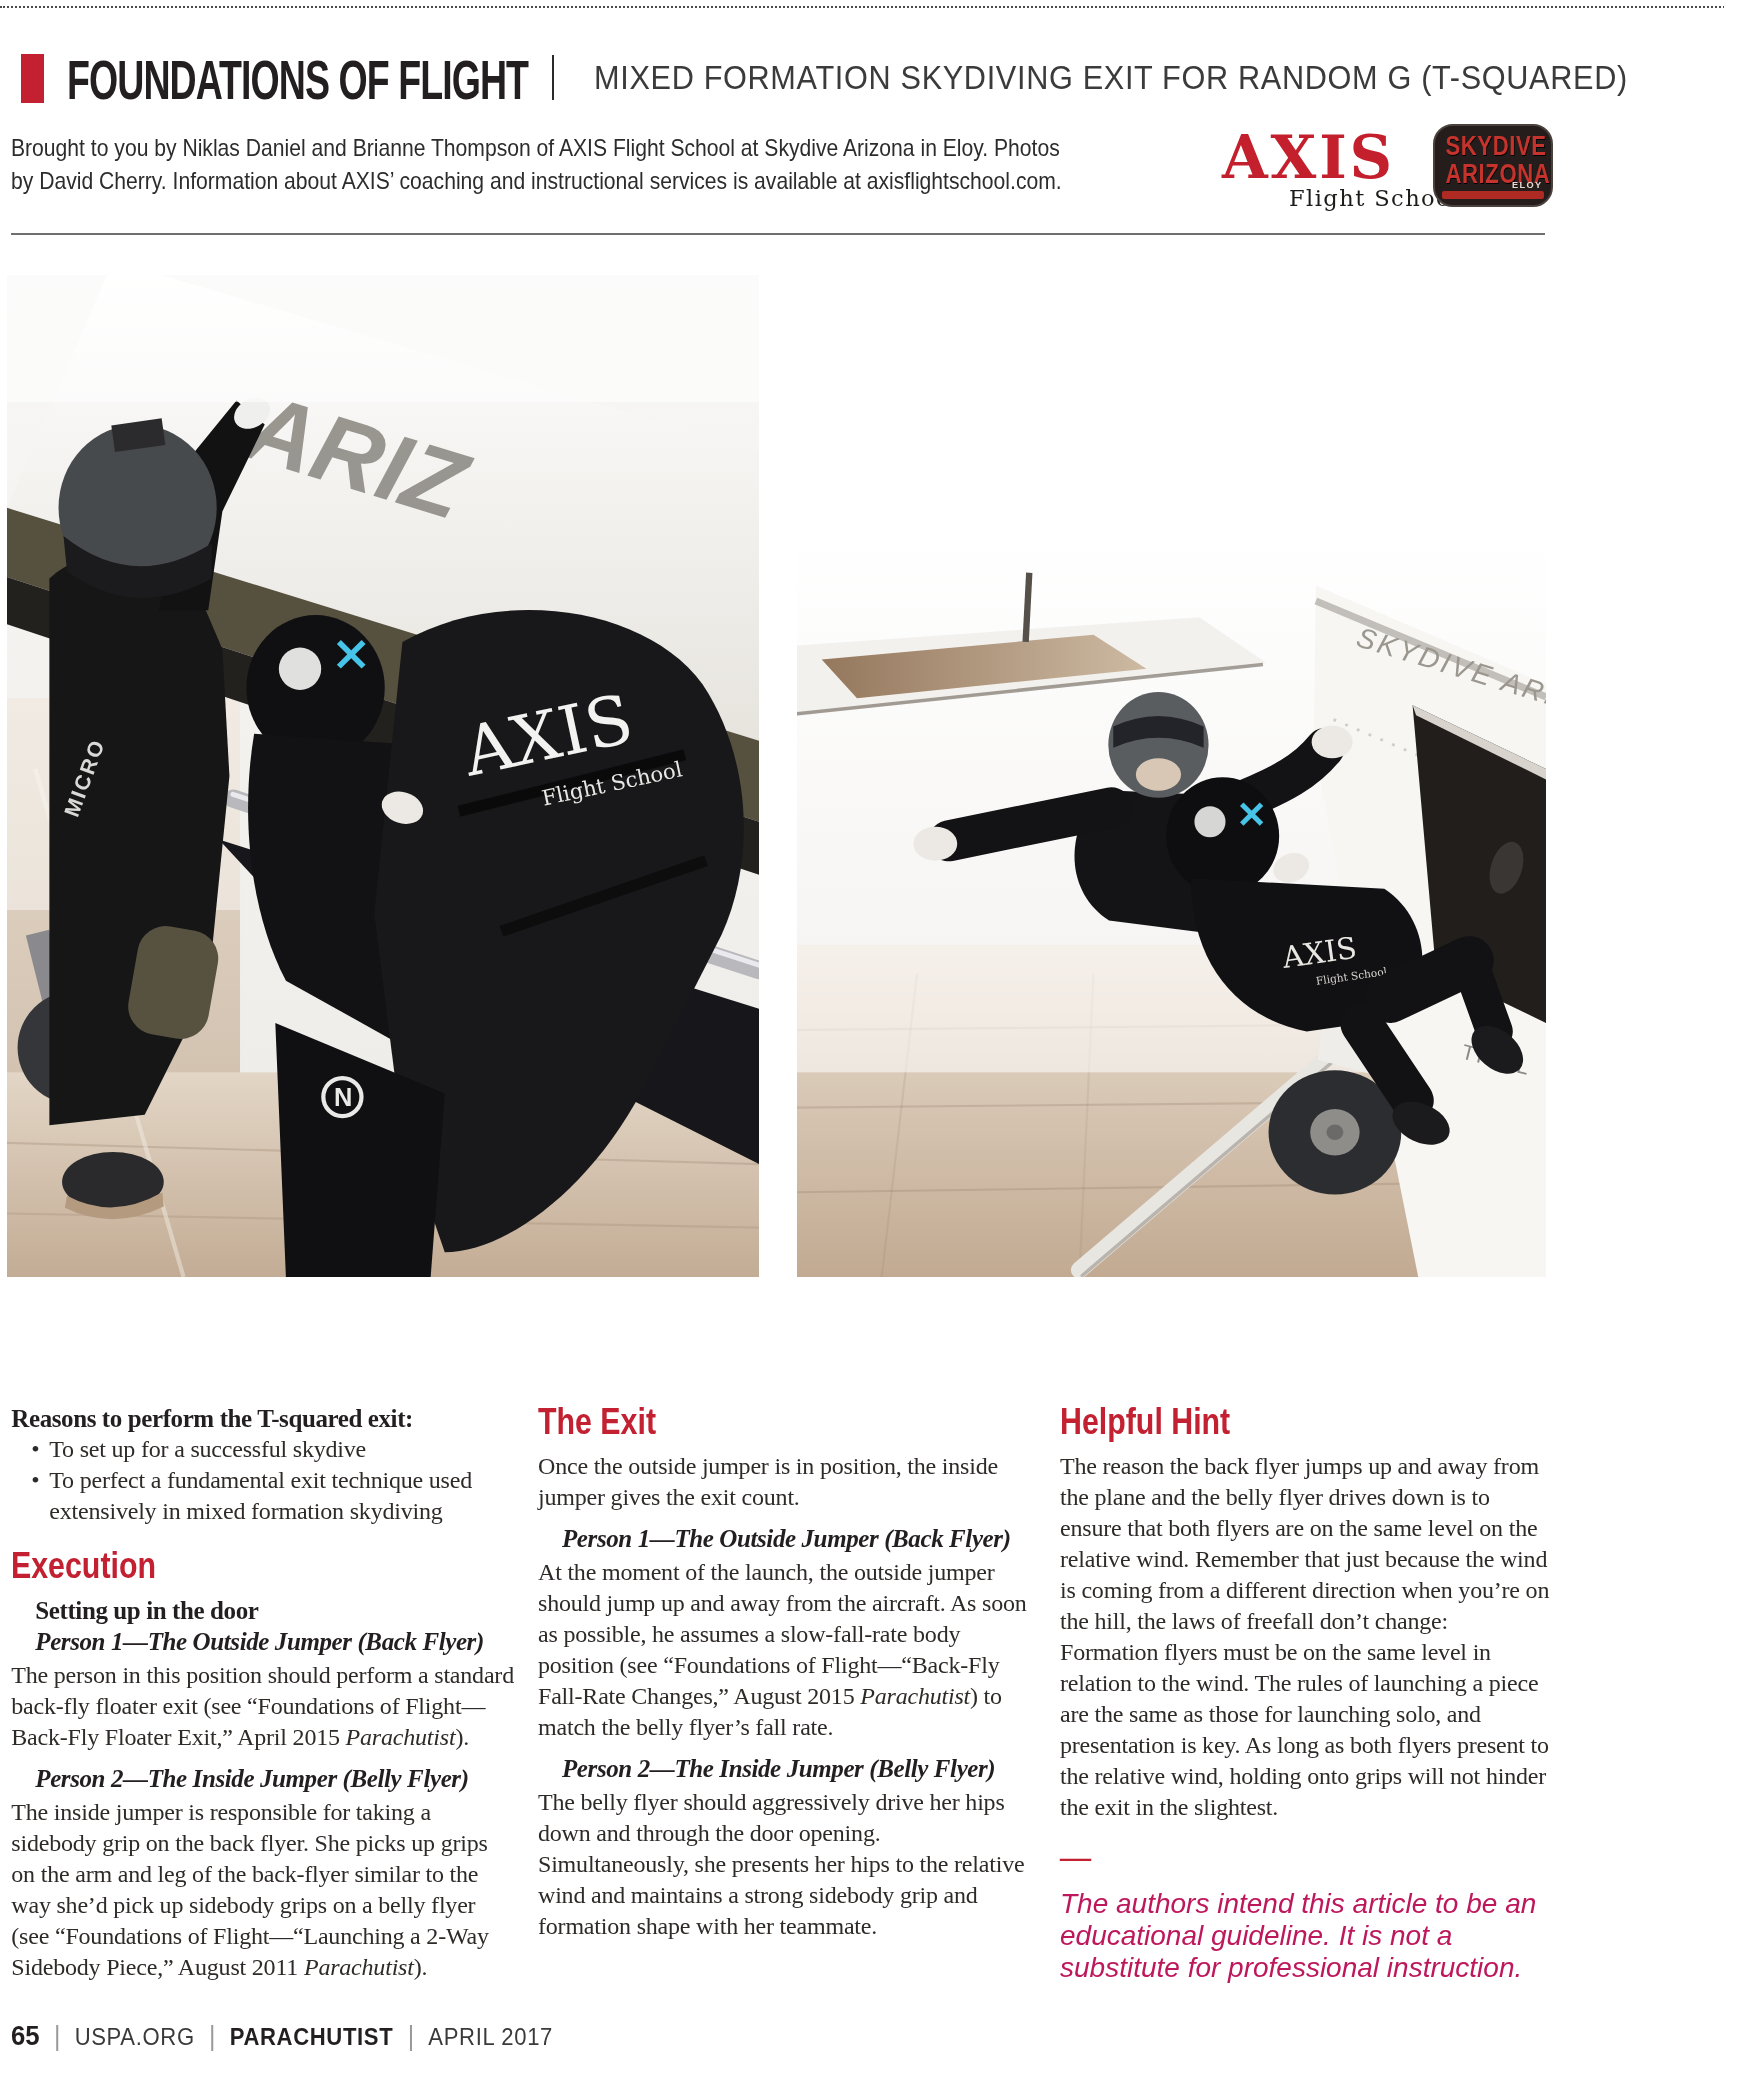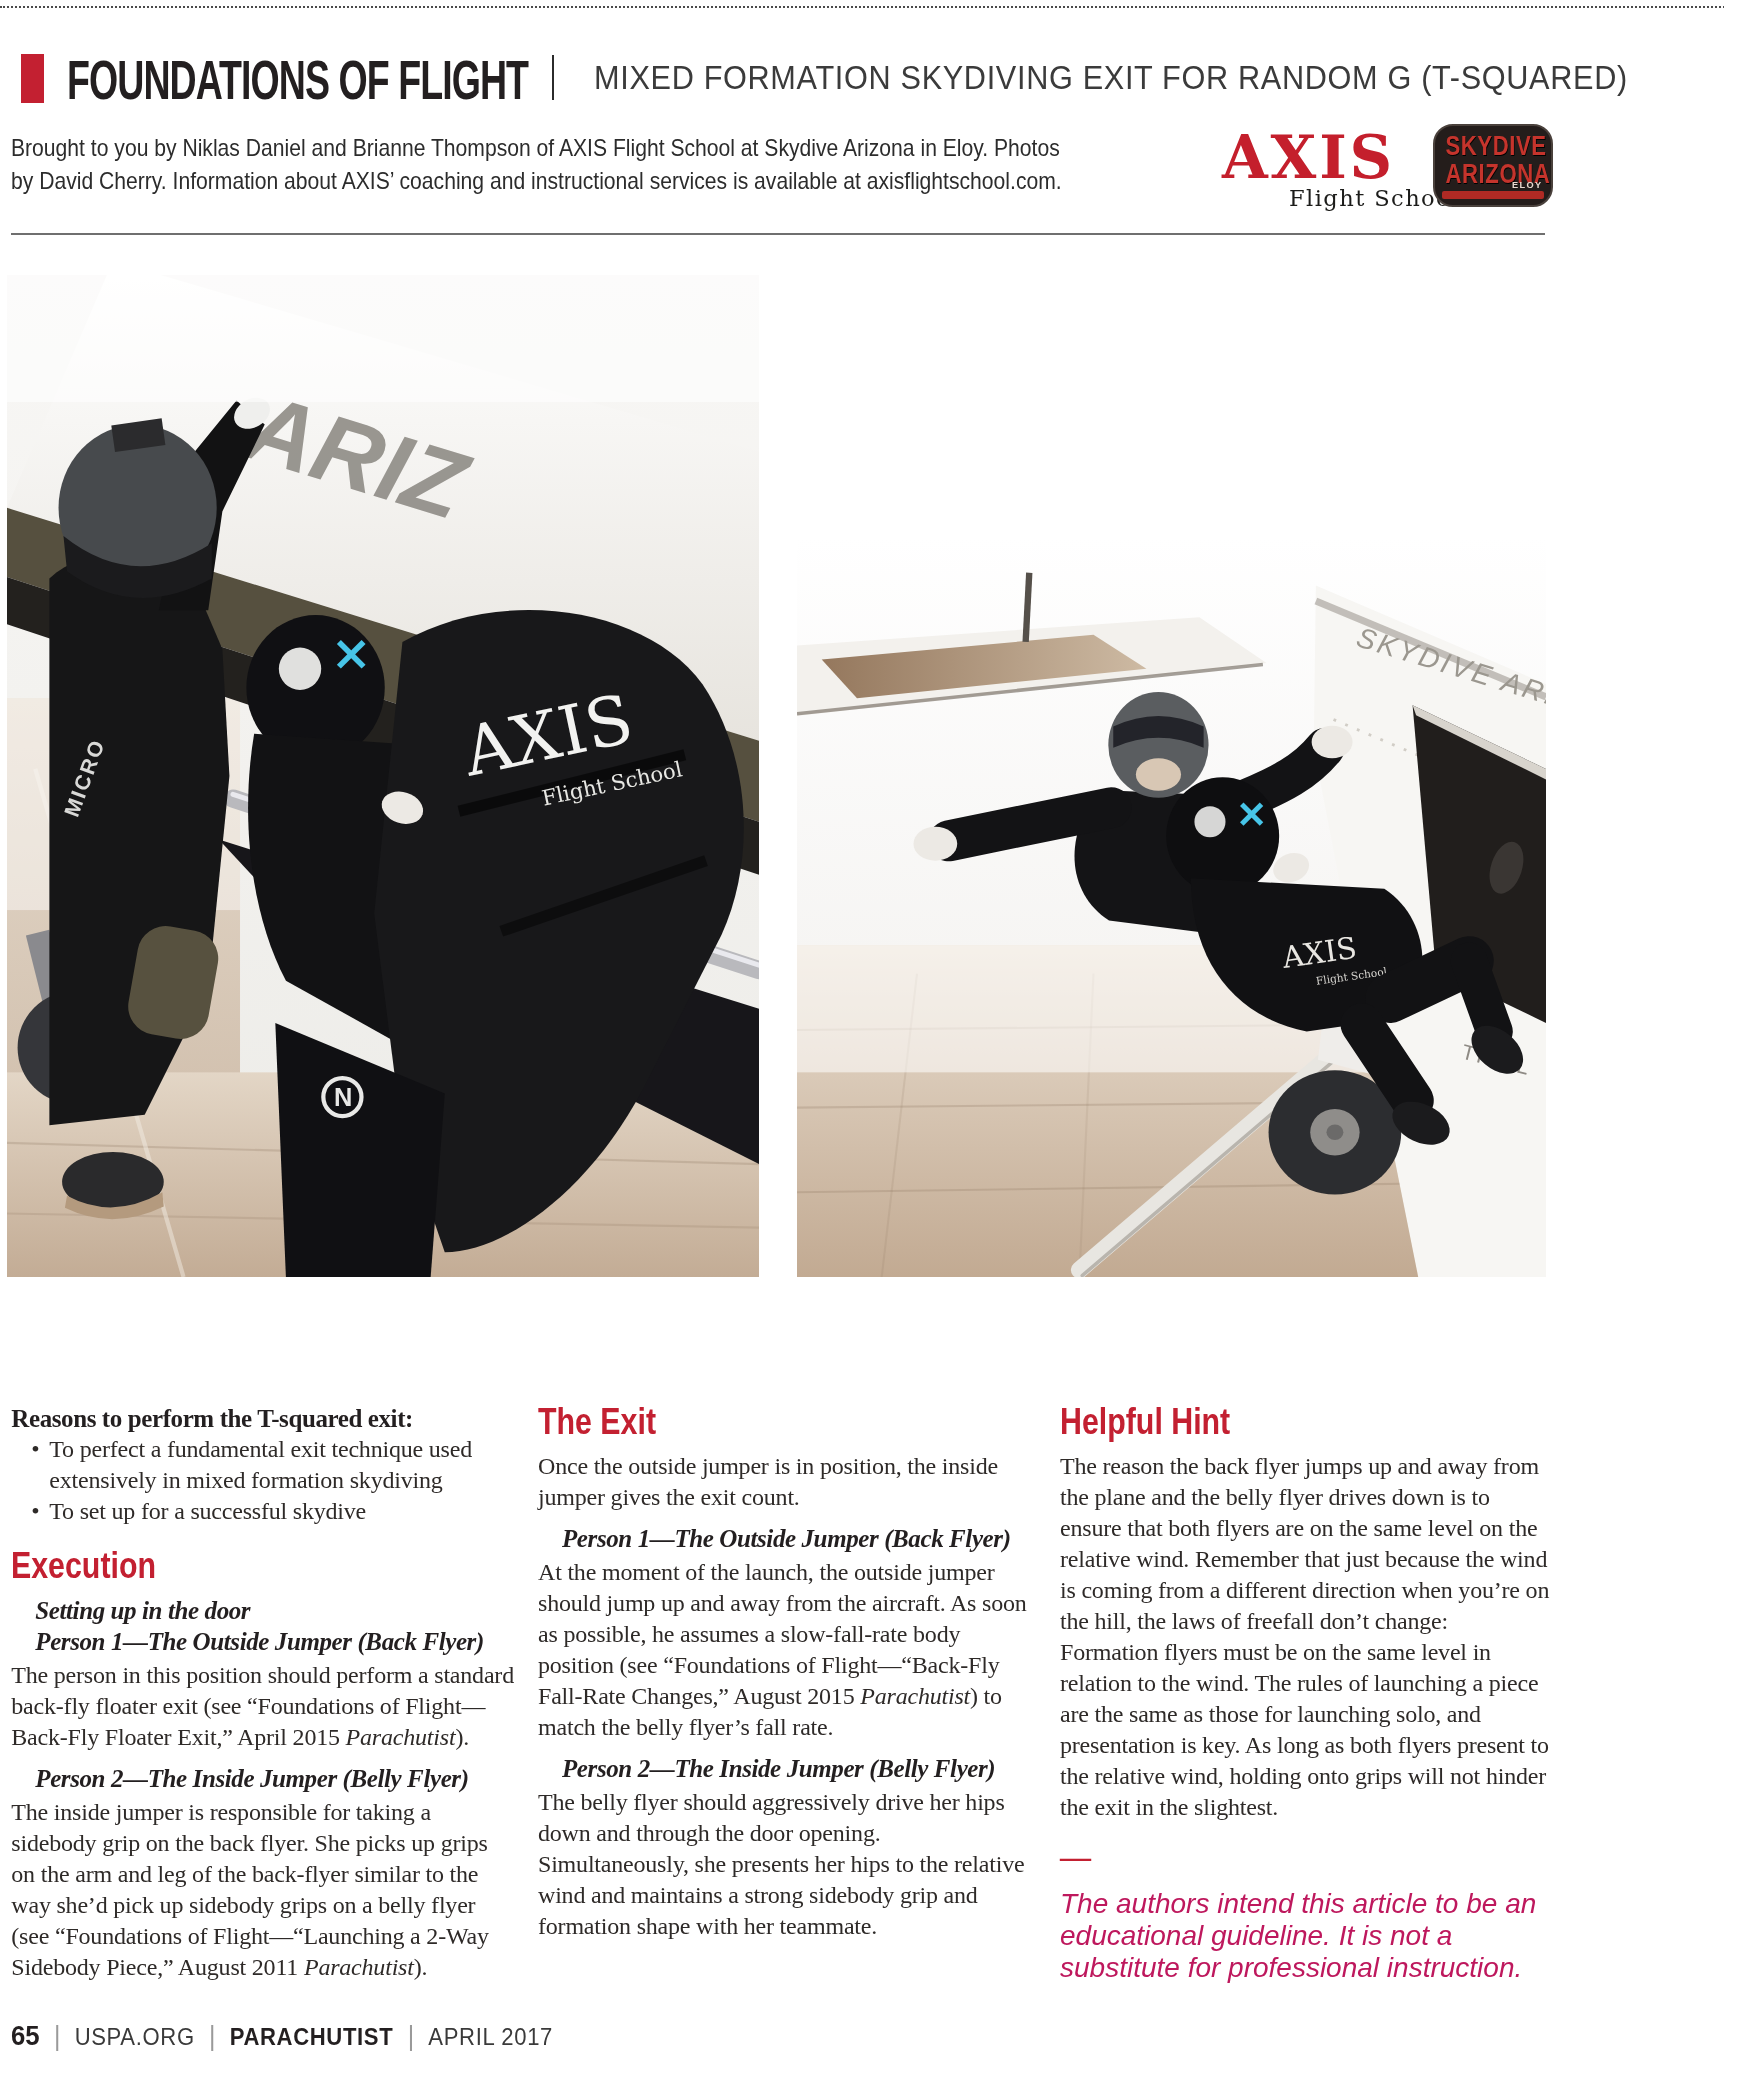--- a/index.html
+++ b/index.html
@@ -60,21 +60,21 @@
   .body-p { font-family:"Liberation Serif", serif; font-size:24px; line-height:31px;
             letter-spacing:-0.2px; color:#2e2a28; margin:0 0 5.6px 0; }
   .serif-head { font-family:"Liberation Serif", serif; font-weight:700; font-size:25px;
                 line-height:31px; letter-spacing:-0.4px; color:#231f20; margin:0; }
   .bullet { position:relative; font-family:"Liberation Serif", serif; font-size:24px; line-height:31px;
             letter-spacing:-0.2px; color:#2e2a28; padding-left:38px; margin:0; }
   .bullet::before { content:"•"; position:absolute; left:20px; top:0; }
   .red-head { font-family:"Liberation Sans", sans-serif; font-weight:700; font-size:37px; line-height:38px;
               color:#c32031; transform:scaleX(0.82); transform-origin:0 0; white-space:nowrap; margin:0 0 10px 0; }
   .mt-exec { margin-top:20px; }
-  .indent-head { padding-left:24px;font-style:italic; }
+  .indent-head { padding-left:24px; }
   .person-head { font-family:"Liberation Serif", serif; font-weight:700; font-style:italic; font-size:25px;
                  line-height:31px; letter-spacing:-0.4px; color:#231f20; padding-left:24px; margin:10px 0 2.8px 0; }
   .note-p { font-family:Liberation Sans, sans-serif; font-style:italic; font-size:28px; line-height:32px;
             letter-spacing:0; color:#be185d; margin:0; }
   .dash-divider { display:block; font-family:"Liberation Serif", serif; font-weight:700; font-size:31px;
                   color:#c32031; margin:18.4px 0 15.5px 0; line-height:31px; }
 
   
   .footer { position:absolute; left:11.3px; top:2020px; display:flex; align-items:baseline; gap:15.5px;
             transform:scaleX(0.92); transform-origin:0 0; white-space:nowrap; }
@@ -267,22 +267,22 @@
         <ellipse cx="992" cy="728" rx="42" ry="27" fill="#1b1b1d" transform="rotate(40 992 728)"></ellipse>
         <path d="M800,692 L872,800" stroke="#121214" stroke-width="60" stroke-linecap="round"></path>
         <ellipse cx="884" cy="832" rx="43" ry="27" fill="#1b1b1d" transform="rotate(25 884 832)"></ellipse>
         <ellipse cx="700" cy="470" rx="26" ry="20" fill="#ece9e4" transform="rotate(-20 700 470)"></ellipse>
       </g>
     </svg>
   </div>
 
   <div class="col col-1">
     <p class="serif-head">Reasons to perform the T-squared exit:</p>
+    <p class="bullet">To set up for a successful skydive</p>
     <p class="bullet">To perfect a fundamental exit technique used extensively in mixed formation skydiving</p>
-    <p class="bullet">To set up for a successful skydive</p>
     <h2 class="red-head mt-exec">Execution</h2>
     <p class="serif-head indent-head">Setting up in the door</p>
     <p class="person-head" style="margin-top:0;">Person 1—The Outside Jumper (Back Flyer)</p>
     <p class="body-p"><span>The person in this position should perform a standard back-fly floater exit (see “Foundations of Flight—Back-Fly Floater Exit,” April 2015 </span><i>Parachutist</i><span>).</span></p>
     <p class="person-head">Person 2—The Inside Jumper (Belly Flyer)</p>
     <p class="body-p"><span>The inside jumper is responsible for taking a sidebody grip on the back flyer. She picks up grips on the arm and leg of the back-flyer similar to the way she’d pick up sidebody grips on a belly flyer (see “Foundations of Flight—“Launching a 2-Way Sidebody Piece,” August 2011 </span><i>Parachutist</i><span>).</span></p>
   </div>
 
   <div class="col col-2">
     <h2 class="red-head">The Exit</h2>

